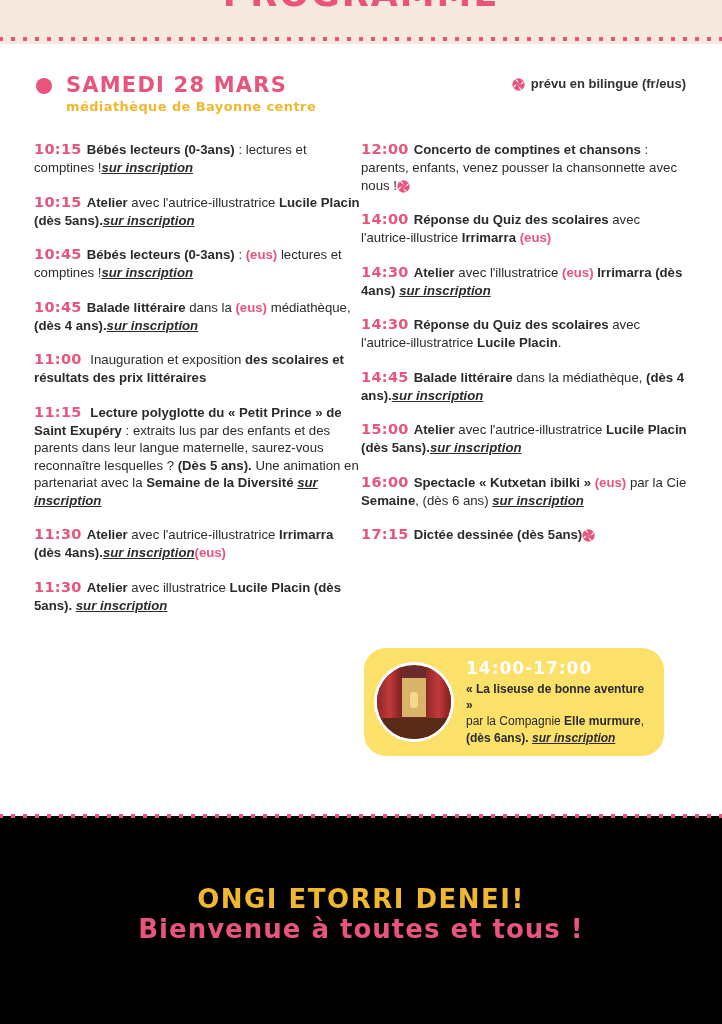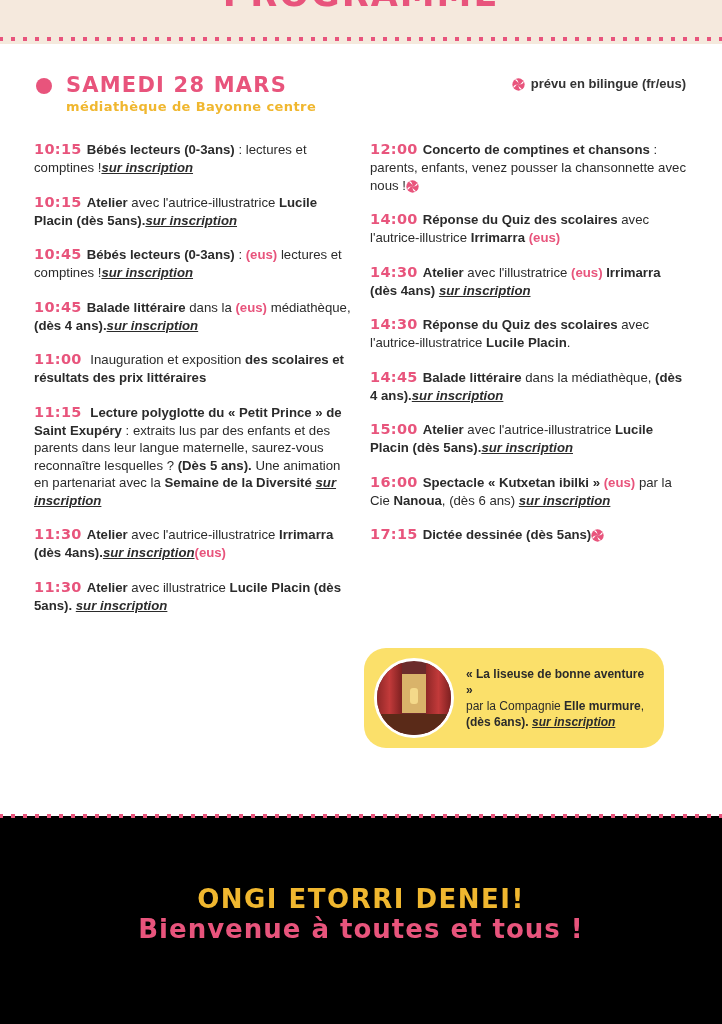--- a/index.html
+++ b/index.html
@@ -106,21 +106,20 @@
     height: 13px;
     position: relative;
     vertical-align: middle;
   }
   .basque-cross svg { display: block; }
 
   
   .columns {
     display: flex;
     padding: 26px 26px 0 26px;
-    gap: 18px;
   }
   .col { width: 50%; }
 
   .entry {
     margin-bottom: 16px;
     font-size: 13.2px;
     line-height: 1.32;
     color: #2b2b2b;
   }
   .time {
@@ -265,40 +264,41 @@
               <path d="M10 10 C10 5, 5 5, 5 2 C9 2, 10 6, 10 10 Z" fill="#fff"></path>
               <path d="M10 10 C15 10, 15 5, 18 5 C18 9, 14 10, 10 10 Z" fill="#fff"></path>
               <path d="M10 10 C10 15, 15 15, 15 18 C11 18, 10 14, 10 10 Z" fill="#fff"></path>
               <path d="M10 10 C5 10, 5 15, 2 15 C2 11, 6 10, 10 10 Z" fill="#fff"></path>
             </svg></span></div>
         <div class="entry"><span class="time">14:00</span><span class="b">Réponse du Quiz des scolaires</span><span class=""> avec l'autrice-illustrice </span><span class="b">Irrimarra</span><span class=""> </span><span class="eus">(eus)</span></div>
         <div class="entry"><span class="time">14:30</span><span class="b">Atelier</span><span class=""> avec l'illustratrice </span><span class="eus">(eus)</span><span class="b"> Irrimarra (dès 4ans)</span><span class=""> </span><span class="ins">sur inscription</span></div>
         <div class="entry"><span class="time">14:30</span><span class="b">Réponse du Quiz des scolaires</span><span class=""> avec l'autrice-illustratrice </span><span class="b">Lucile Placin</span><span class="">.</span></div>
         <div class="entry"><span class="time">14:45</span><span class="b">Balade littéraire</span><span class=""> dans la médiathèque, </span><span class="b">(dès 4 ans).</span><span class="ins">sur inscription</span></div>
         <div class="entry"><span class="time">15:00</span><span class="b">Atelier</span><span class=""> avec l'autrice-illustratrice </span><span class="b">Lucile Placin (dès 5ans).</span><span class="ins">sur inscription</span></div>
-        <div class="entry"><span class="time">16:00</span><span class="b">Spectacle « Kutxetan ibilki »</span><span class=""> </span><span class="eus">(eus)</span><span class=""> par la Cie </span><span class="b">Nanoua</span><span class="">, (dès 6 ans) </span><span class="ins">sur inscription</span></div>
+        <div class="entry"><span class="time">16:00</span><span class="b">Spectacle « Kutxetan ibilki »</span><span class=""> </span><span class="eus">(eus)</span><span class=""> par la Cie </span><span class="b">Semaine</span><span class="">, (dès 6 ans) </span><span class="ins">sur inscription</span></div>
         <div class="entry"><span class="time">17:15</span><span class="b">Dictée dessinée (dès 5ans)</span><span class="basque-cross"><svg width="13" height="13" viewBox="0 0 20 20">
               <circle cx="10" cy="10" r="9.5" fill="#e8547c"></circle>
               <path d="M10 10 C10 5, 5 5, 5 2 C9 2, 10 6, 10 10 Z" fill="#fff"></path>
               <path d="M10 10 C15 10, 15 5, 18 5 C18 9, 14 10, 10 10 Z" fill="#fff"></path>
               <path d="M10 10 C10 15, 15 15, 15 18 C11 18, 10 14, 10 10 Z" fill="#fff"></path>
               <path d="M10 10 C5 10, 5 15, 2 15 C2 11, 6 10, 10 10 Z" fill="#fff"></path>
             </svg></span></div>
       </div>
   </div>
 
   <div class="highlight">
     <div class="thumb">
       <div class="stage"></div>
       <div class="lamp"></div>
       <div class="curtain-l"></div>
       <div class="curtain-r"></div>
       <div class="floor"></div>
     </div>
     <div class="hl-text">
+      <div class="hl-time">14:00-17:00</div>
       <div class="hl-line"><span class="b">« La liseuse de bonne aventure »</span></div>
       <div class="hl-line"><span>par la Compagnie </span><span class="b">Elle murmure</span><span>,</span></div>
       <div class="hl-line"><span class="b">(dès 6ans). </span><span class="ins">sur inscription</span></div>
     </div>
   </div>
 
 </div>
 
 <div class="footer">
   <div class="dots" style="position:absolute;top:-5px;"></div>

